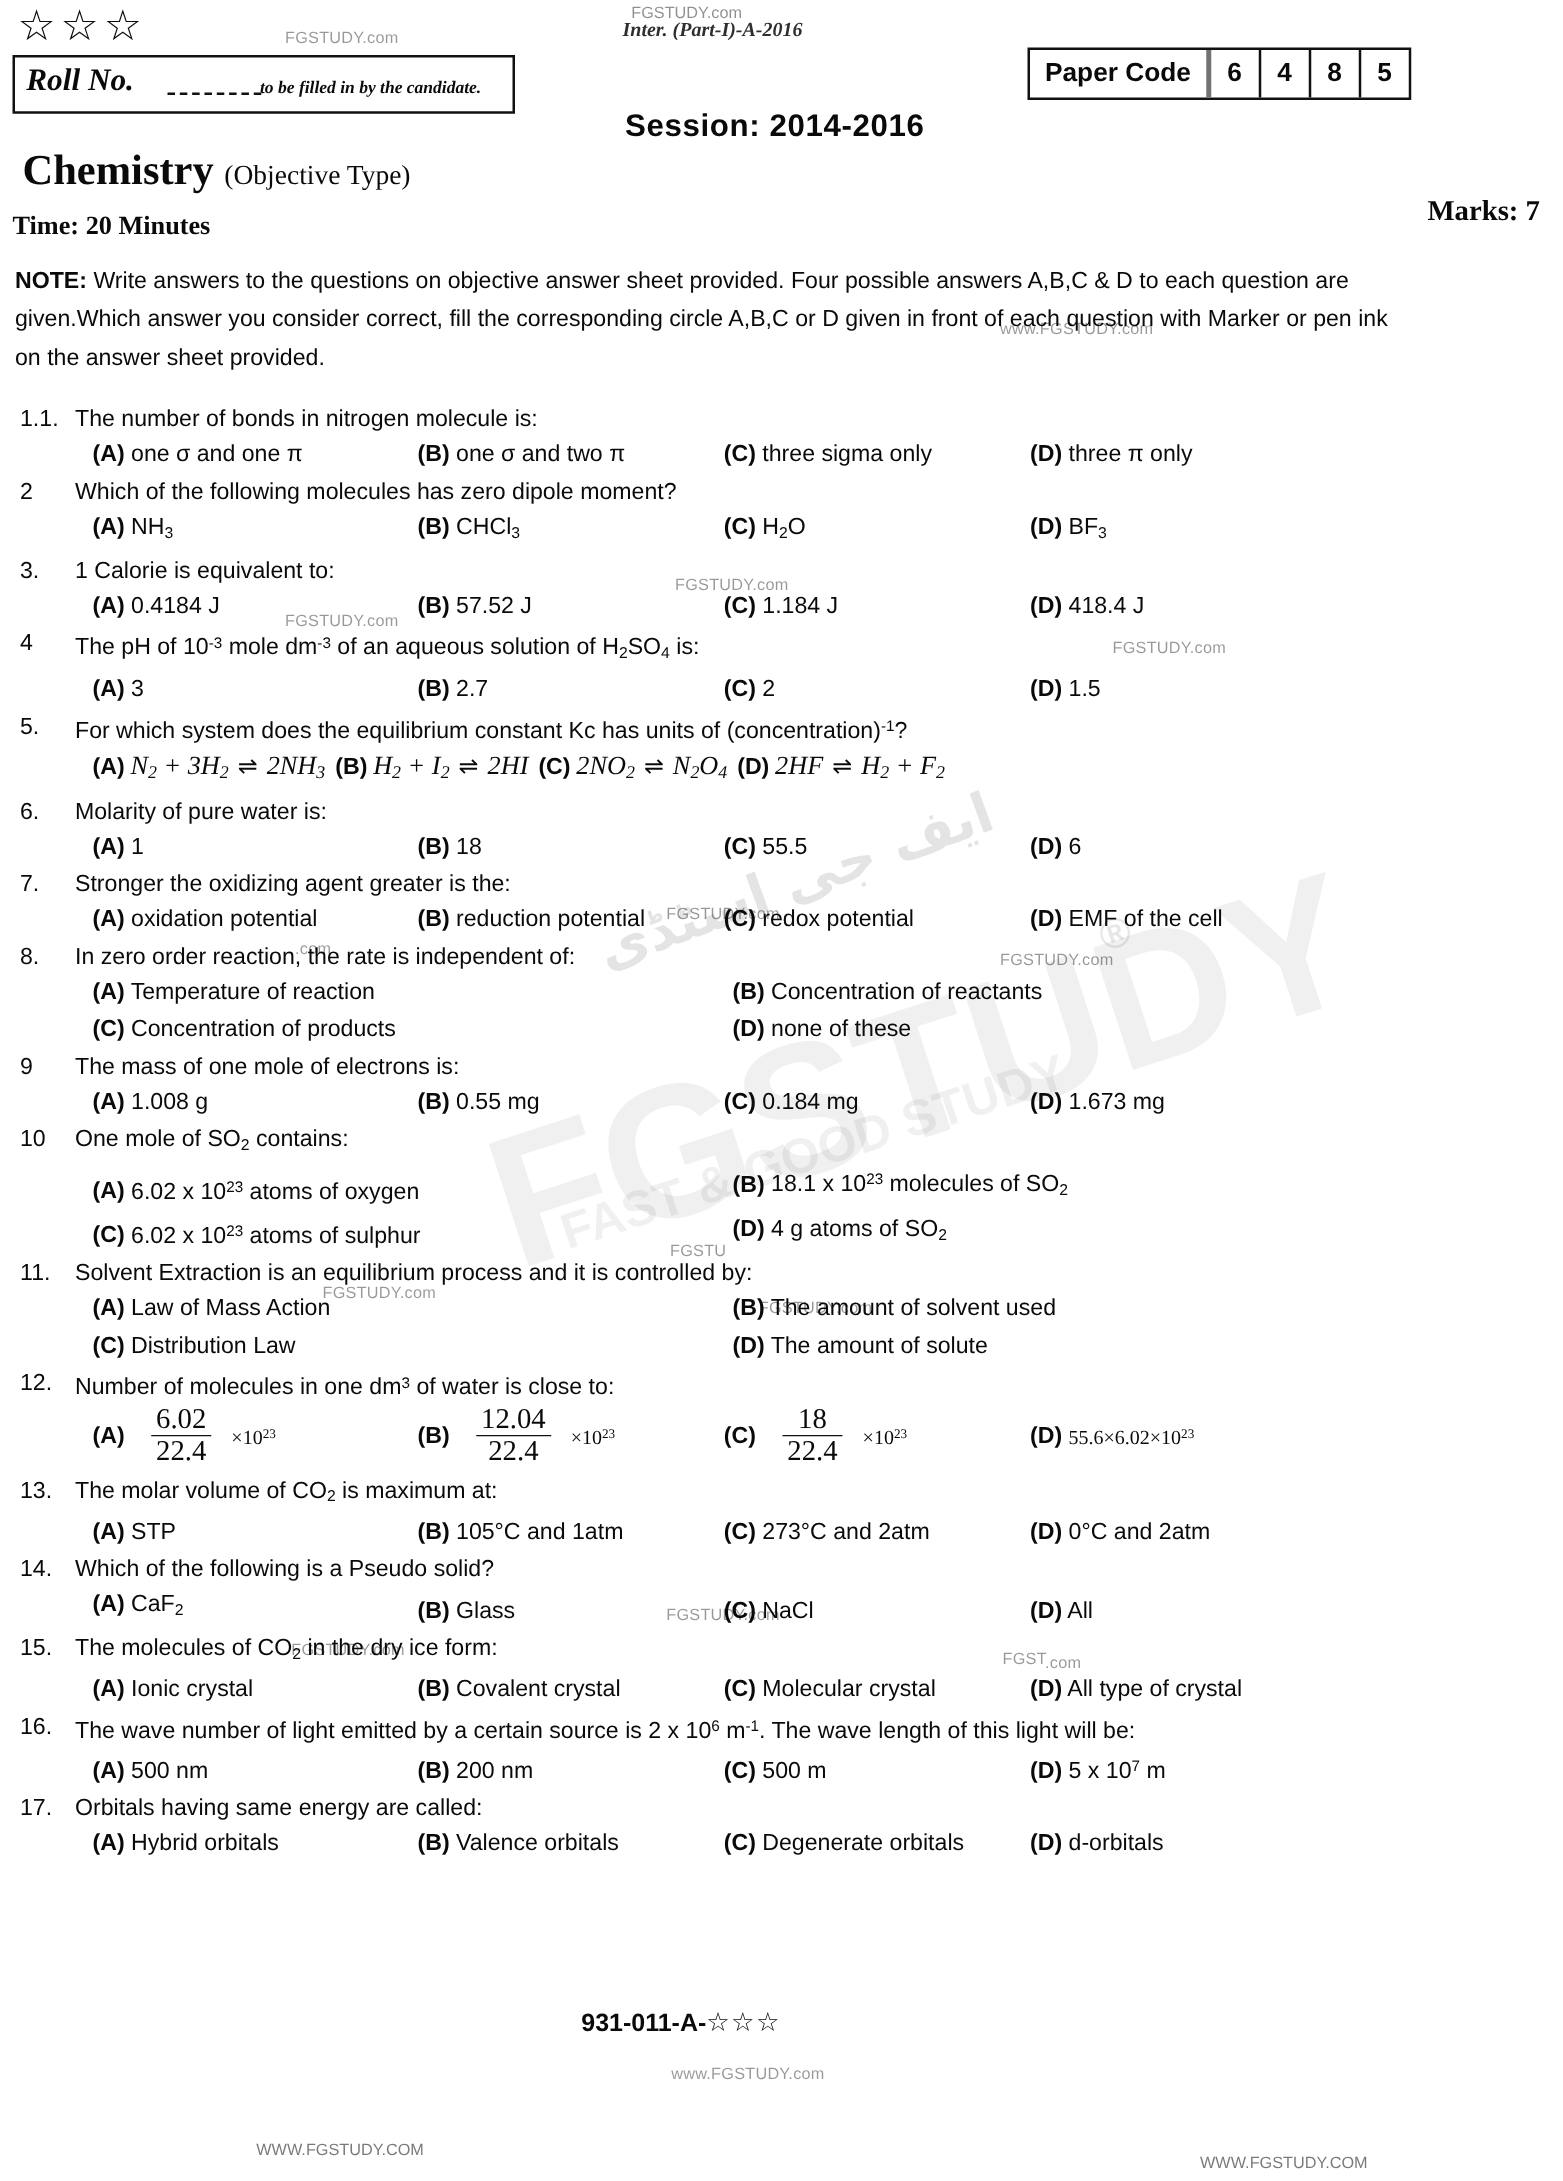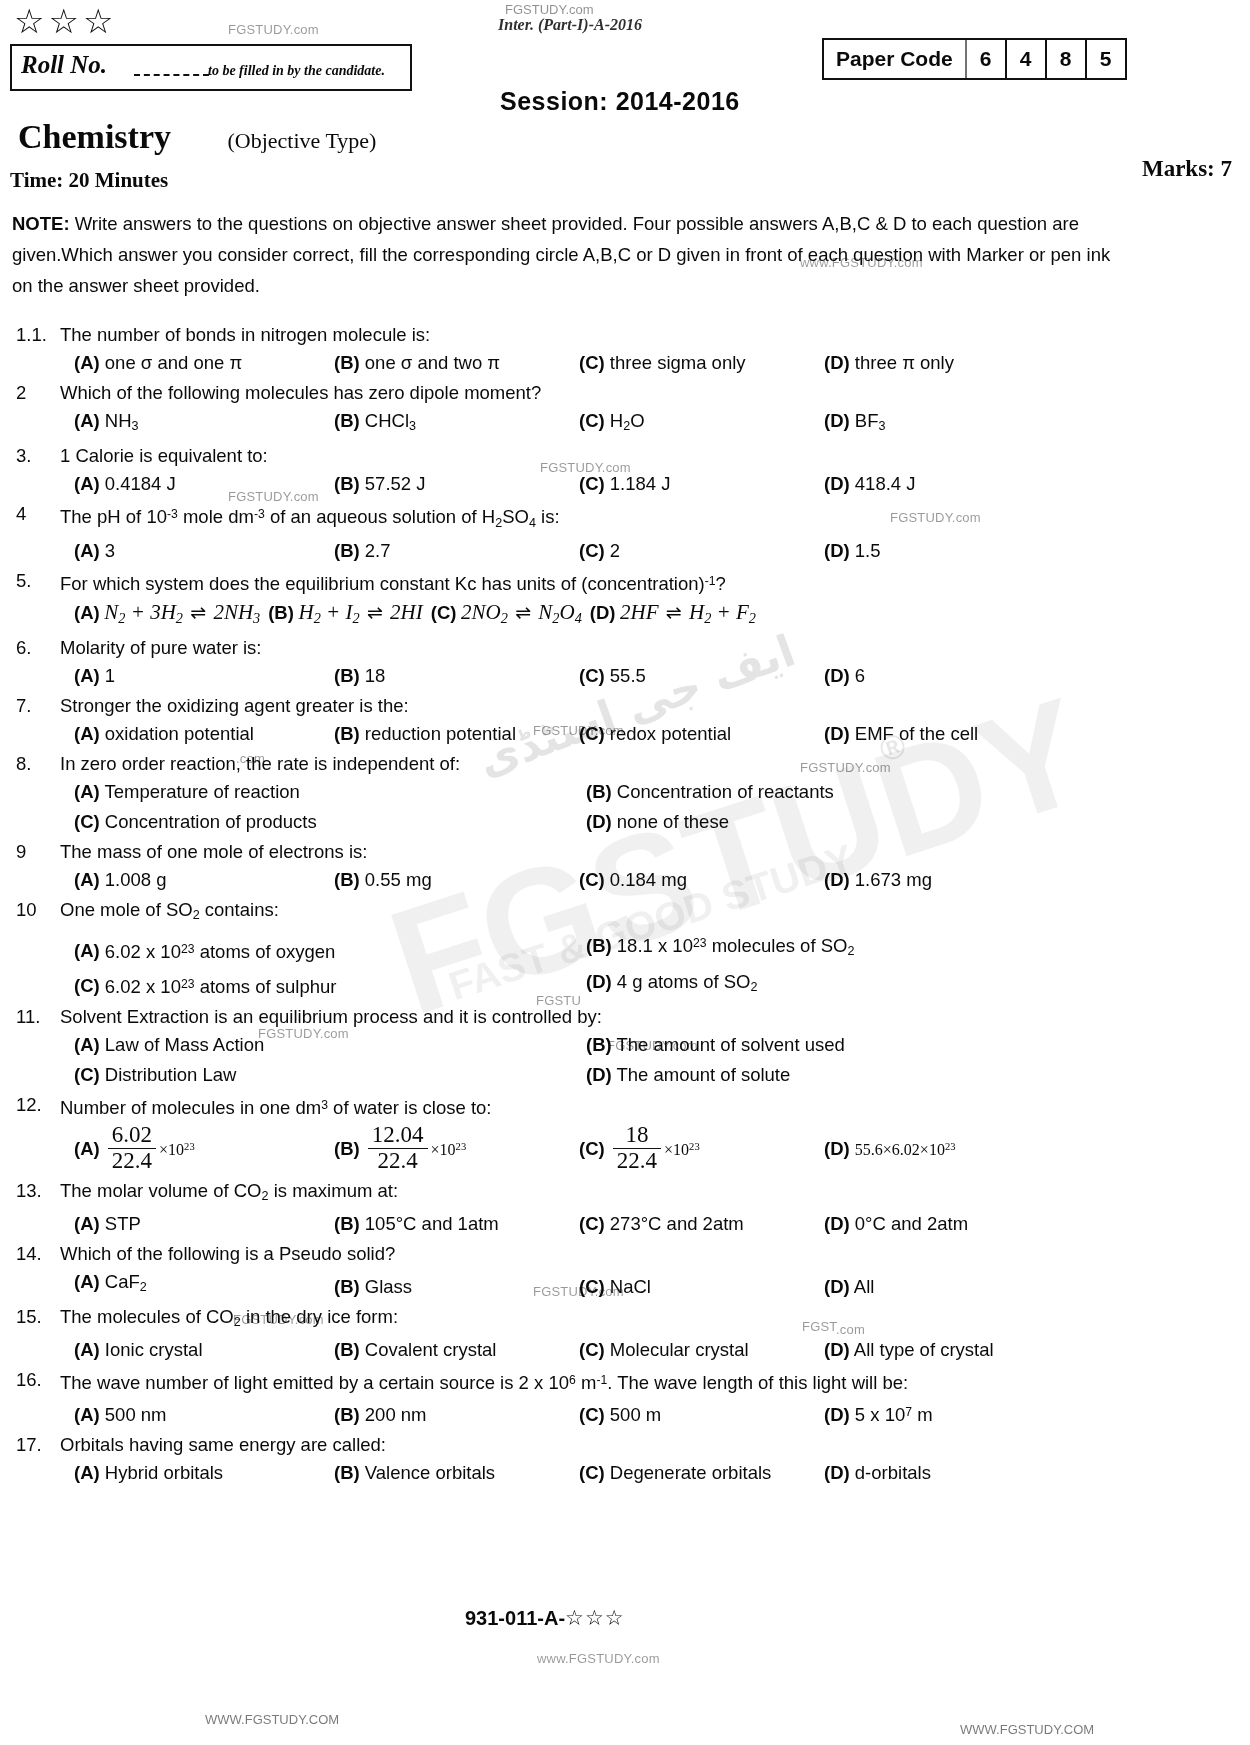--- a/index.html
+++ b/index.html
@@ -109,41 +109,40 @@
     position: absolute; left: 822px; top: 38px;
     display: flex; align-items: stretch;
     border: 2px solid #111;
     height: 42px;
     box-sizing: border-box;
   }
   .papercode .pc-label {
     display: flex; align-items: center; justify-content: center;
     padding: 0 12px;
     font-size: 21px; font-weight: bold;
-    border-right: 2px solid #737373;
+    border-right: 4px solid #737373;
   }
   .papercode .pc-digit {
     display: flex; align-items: center; justify-content: center;
     width: 38px;
     font-size: 21px; font-weight: bold;
     border-right: 2px solid #111;
   }
   .papercode .pc-digit:last-child { border-right: none; }
 
   .subject {
     position: absolute; left: 18px; top: 118px;
     font-family: "Liberation Serif", serif;
     font-weight: bold;
     font-size: 34px;
   }
   .subject .sub-type {
     font-weight: normal;
     font-size: 22px;
     font-family: "Liberation Serif", serif;
-    margin-left: 48px;
   }
   .time {
     position: absolute; left: 10px; top: 168px;
     font-family: "Liberation Serif", serif;
     font-weight: bold;
     font-size: 21px;
   }
   .marks {
     position: absolute; right: 18px; top: 156px;
     font-family: "Liberation Serif", serif;
@@ -210,21 +209,21 @@
 
   
   .frac {
     display: inline-flex;
     flex-direction: column;
     vertical-align: middle;
     text-align: center;
     font-family: "Liberation Serif", serif;
     font-size: 23px;
     line-height: 1.05;
-    margin: 0 3px;
+    margin: 0 16px;
     position: relative;
     top: -2px;
   }
   .frac .num { border-bottom: 1.6px solid #111; padding: 0 4px; }
   .frac .den { padding: 0 4px; }
   .mathser { font-family: "Liberation Serif", serif; font-size: 16px; }
 
   .harpoon { font-family: "DejaVu Sans", sans-serif; font-style: normal; font-size: 19px; padding: 0 2px; }
 
   

